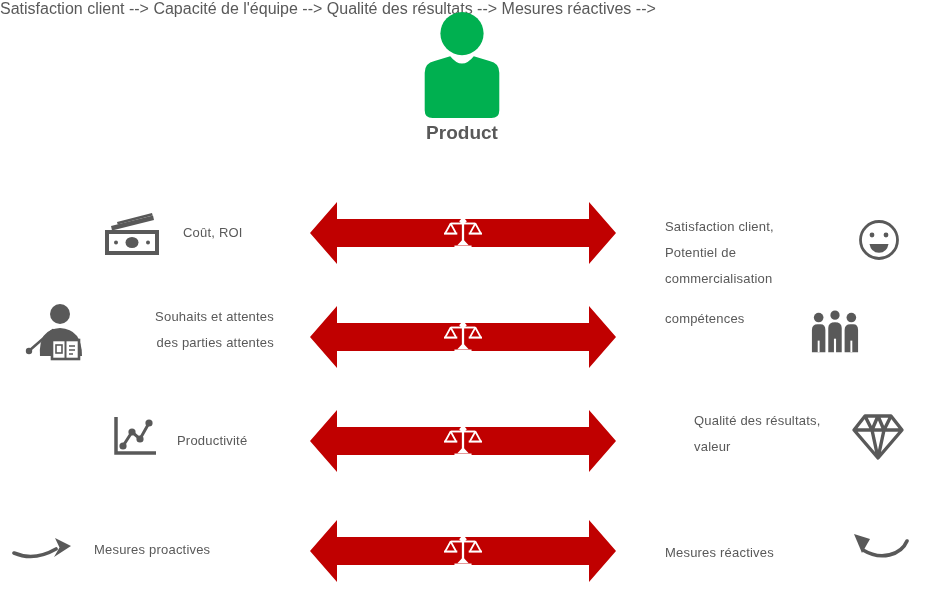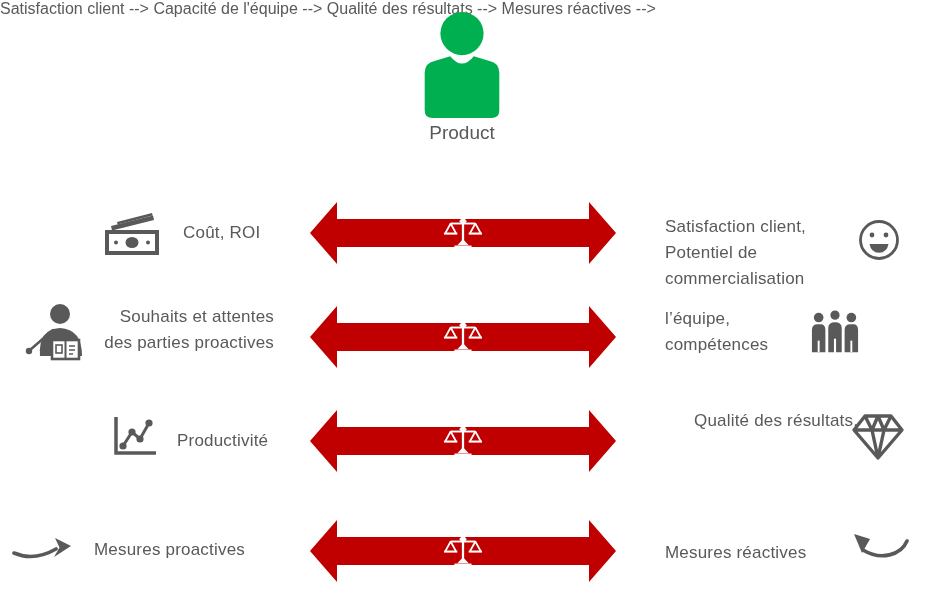--- a/index.html
+++ b/index.html
@@ -7,27 +7,27 @@
     --red:#C00000;
     --gray:#595959;
   }
   html,body{margin:0;padding:0;background:#fff;}
   .canvas{
     position:relative;width:928px;height:596px;background:#fff;overflow:hidden;
     font-family:"Liberation Sans", sans-serif;color:var(--gray);
   }
   .abs{position:absolute;}
   .label{
-    position:absolute;font-size:17px;line-height:26px;font-weight:300;
+    position:absolute;font-size:13px;line-height:26px;font-weight:300;
     letter-spacing:.2px;color:var(--gray);white-space:nowrap;
   }
   .label.center{text-align:right;}
   .po-label{
     position:absolute;left:382px;top:120px;width:160px;text-align:center;
-    font-size:19px;line-height:26px;font-weight:400;color:var(--gray);
+    font-size:19px;line-height:26px;font-weight:700;color:var(--gray);
   }
   .arrow-wrap{
     position:absolute;left:310px;width:306px;height:62px;
     display:flex;align-items:center;justify-content:center;
   }
   .arrow-wrap .bg{position:absolute;left:0;top:0;}
   .arrow-wrap .scales{position:relative;z-index:1;}
   svg{display:block;}
 </style>
 </head>
@@ -92,42 +92,41 @@
     <circle cx="6" cy="48" r="3.2" fill="var(--gray)"></circle>
     <circle cx="37" cy="11" r="10" fill="var(--gray)"></circle>
     <path d="M17,53 Q15,26 37,25 Q59,26 59,53 Z" fill="var(--gray)"></path>
     <rect x="29" y="37" width="27" height="19" fill="#fff" stroke="var(--gray)" stroke-width="2.6"></rect>
     <line x1="42.5" y1="37" x2="42.5" y2="56" stroke="var(--gray)" stroke-width="2"></line>
     <rect x="33" y="42" width="6" height="8" fill="none" stroke="var(--gray)" stroke-width="1.6"></rect>
     <path d="M46,43 H52 M46,47 H52 M46,51 H50" stroke="var(--gray)" stroke-width="1.6" fill="none"></path>
   </svg>
   <div class="label center" style="left:84px;top:304px;width:190px">
     <div>Souhaits et attentes</div>
-    <div>des parties proactives</div>
+    <div>des parties attentes</div>
   </div>
 
   <div class="arrow-wrap" style="top:306px">
     <svg class="bg" width="306" height="62" viewBox="0 0 306 62">
       <polygon points="0,31 27,0 27,17 279,17 279,0 306,31 279,62 279,45 27,45 27,62" fill="var(--red)"></polygon>
     </svg>
     <svg class="scales" width="38" height="34" viewBox="0 0 40 34">
       <path d="M20,0 L24,4.5 L20,9 L16,4.5 Z" fill="#fff"></path>
       <line x1="7" y1="7" x2="33" y2="7" stroke="#fff" stroke-width="2"></line>
       <line x1="20" y1="7" x2="20" y2="27" stroke="#fff" stroke-width="2.4"></line>
       <path d="M20,23.5 L26,30 L14,30 Z" fill="#fff"></path>
       <line x1="11" y1="31.7" x2="29" y2="31.7" stroke="#fff" stroke-width="3"></line>
       <path d="M7,7 L1.5,17 M7,7 L12.5,17" stroke="#fff" stroke-width="1.8" fill="none"></path>
       <line x1="0" y1="17.6" x2="14" y2="17.6" stroke="#fff" stroke-width="2.2"></line>
       <path d="M33,7 L27.5,17 M33,7 L38.5,17" stroke="#fff" stroke-width="1.8" fill="none"></path>
       <line x1="26" y1="17.6" x2="40" y2="17.6" stroke="#fff" stroke-width="2.2"></line>
     </svg>
   </div>
 
   <div class="label" style="left:665px;top:306px">
-    <div>l’équipe,</div>
     <div>compétences</div>
   </div>
   <svg class="abs" style="left:810px;top:308px" width="50" height="46" viewBox="0 0 52 46">
     <circle cx="9" cy="9" r="5" fill="var(--gray)"></circle>
     <path d="M2,45 V22 Q2,16 8,16 H11 Q16,16 16,22 V45 Z" fill="var(--gray)"></path>
     <line x1="9" y1="33" x2="9" y2="45" stroke="#fff" stroke-width="2"></line>
     <circle cx="43" cy="9" r="5" fill="var(--gray)"></circle>
     <path d="M36,45 V22 Q36,16 42,16 H45 Q50,16 50,22 V45 Z" fill="var(--gray)"></path>
     <line x1="43" y1="33" x2="43" y2="45" stroke="#fff" stroke-width="2"></line>
     <circle cx="26" cy="6.5" r="5.8" fill="var(--gray)" stroke="#fff" stroke-width="2"></circle>
@@ -160,20 +159,21 @@
       <line x1="11" y1="31.7" x2="29" y2="31.7" stroke="#fff" stroke-width="3"></line>
       <path d="M7,7 L1.5,17 M7,7 L12.5,17" stroke="#fff" stroke-width="1.8" fill="none"></path>
       <line x1="0" y1="17.6" x2="14" y2="17.6" stroke="#fff" stroke-width="2.2"></line>
       <path d="M33,7 L27.5,17 M33,7 L38.5,17" stroke="#fff" stroke-width="1.8" fill="none"></path>
       <line x1="26" y1="17.6" x2="40" y2="17.6" stroke="#fff" stroke-width="2.2"></line>
     </svg>
   </div>
 
   <div class="label" style="left:694px;top:408px">
     <div>Qualité des résultats,</div>
+    <div>valeur</div>
   </div>
   <svg class="abs" style="left:849px;top:412px" width="58" height="50" viewBox="0 0 58 50">
     <path d="M5,18 L16,4 H42 L53,18 L29,46 Z M5,18 H53 M16,4 L23,18 M42,4 L35,18 M29,4 L23,18 M29,4 L35,18 M23,18 L29,46 M35,18 L29,46" fill="none" stroke="var(--gray)" stroke-width="3.4" stroke-linejoin="round"></path>
   </svg>
 
    Mesures réactives --&gt;
   <svg class="abs" style="left:12px;top:536px" width="60" height="28" viewBox="0 0 60 28">
     <path d="M2,17 C16,23 30,21 44,13" fill="none" stroke="var(--gray)" stroke-width="3.6" stroke-linecap="round"></path>
     <polygon points="59,10 43,2 47.5,11.5 42,21" fill="var(--gray)"></polygon>
   </svg>

